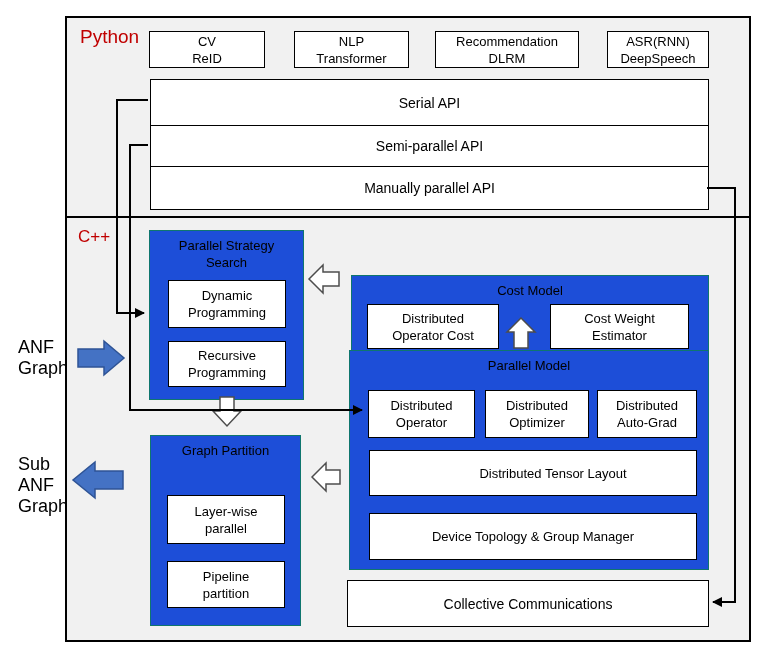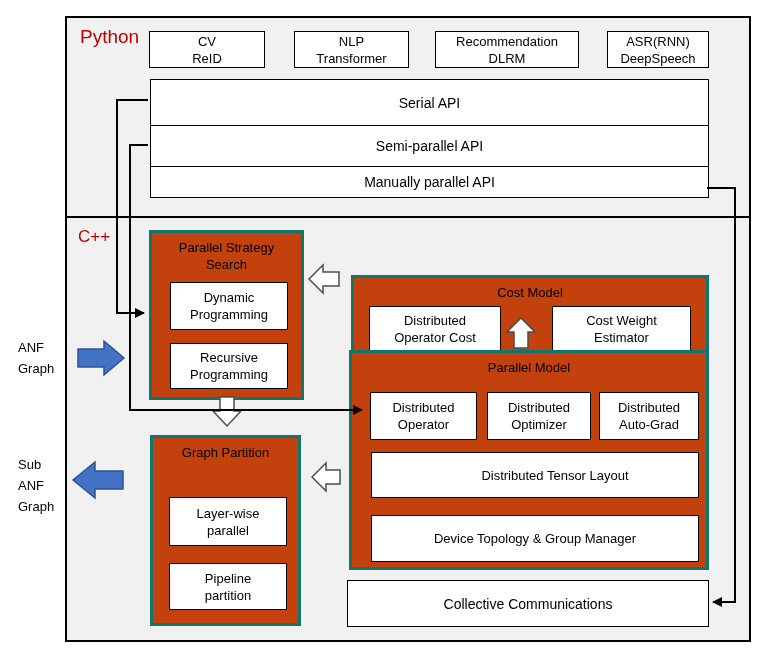--- a/index.html
+++ b/index.html
@@ -6,24 +6,24 @@
   body{font-family:"Liberation Sans","DejaVu Sans",sans-serif;color:#000;}
   .canvas{position:relative;width:763px;height:657px;background:#fff;overflow:hidden;}
 
   .section{position:absolute;background:var(--section-bg,#f1f1f1);border:2px solid #000;box-sizing:border-box;}
   .section-label{position:absolute;color:var(--accent-red,#c00000);font-size:19px;line-height:20px;}
 
   .box{position:absolute;background:#fff;border:1px solid #000;box-sizing:border-box;
        display:flex;align-items:center;justify-content:center;text-align:center;}
   .box-label{white-space:pre-line;font-size:13px;line-height:17px;}
   .bar-label{font-size:14px;}
-  .container-box{position:absolute;background:#c2410c;border:3px solid #0f766e;box-sizing:border-box;}
+  .container-box{position:absolute;background:#1d4ed8;border:1px solid #0f766e;box-sizing:border-box;}
   .container-title{position:absolute;left:0;right:0;top:6px;text-align:center;font-size:13px;line-height:17px;white-space:pre-line;}
 
-  .side-label{position:absolute;font-size:13px;line-height:21px;white-space:pre-line;}
+  .side-label{position:absolute;font-size:18px;line-height:21px;white-space:pre-line;}
 
   svg.overlay{position:absolute;left:0;top:0;pointer-events:none;}
   .connector{fill:none;stroke:#000;stroke-width:2;}
   .hollow-arrow{fill:#fff;stroke:#4d4d4d;stroke-width:1.5;}
   .blue-arrow{fill:var(--arrow-blue,#4472c4);stroke:var(--arrow-blue-border,#2e5395);stroke-width:1.5;}
 </style>
 </head>
 <body>
 
 <div class="canvas">
@@ -47,21 +47,21 @@
       <span class="box-label">ASR(RNN)
 DeepSpeech</span>
     </div>
 
     <div class="box" style="left:83px;top:61px;width:559px;height:47px;">
       <span class="bar-label">Serial API</span>
     </div>
     <div class="box" style="left:83px;top:107px;width:559px;height:42px;">
       <span class="bar-label">Semi-parallel API</span>
     </div>
-    <div class="box" style="left:83px;top:148px;width:559px;height:32px;">
+    <div class="box" style="left:83px;top:148px;width:559px;height:44px;">
       <span class="bar-label">Manually parallel API</span>
     </div>
   </div>
 
   <div class="section" style="left:65px;top:216px;width:686px;height:426px;">
     <div class="section-label" style="left:11px;top:9px;font-size:17px;">C++</div>
 
     <div class="container-box" style="left:82px;top:12px;width:155px;height:170px;">
       <div class="container-title">Parallel Strategy
 Search</div>

